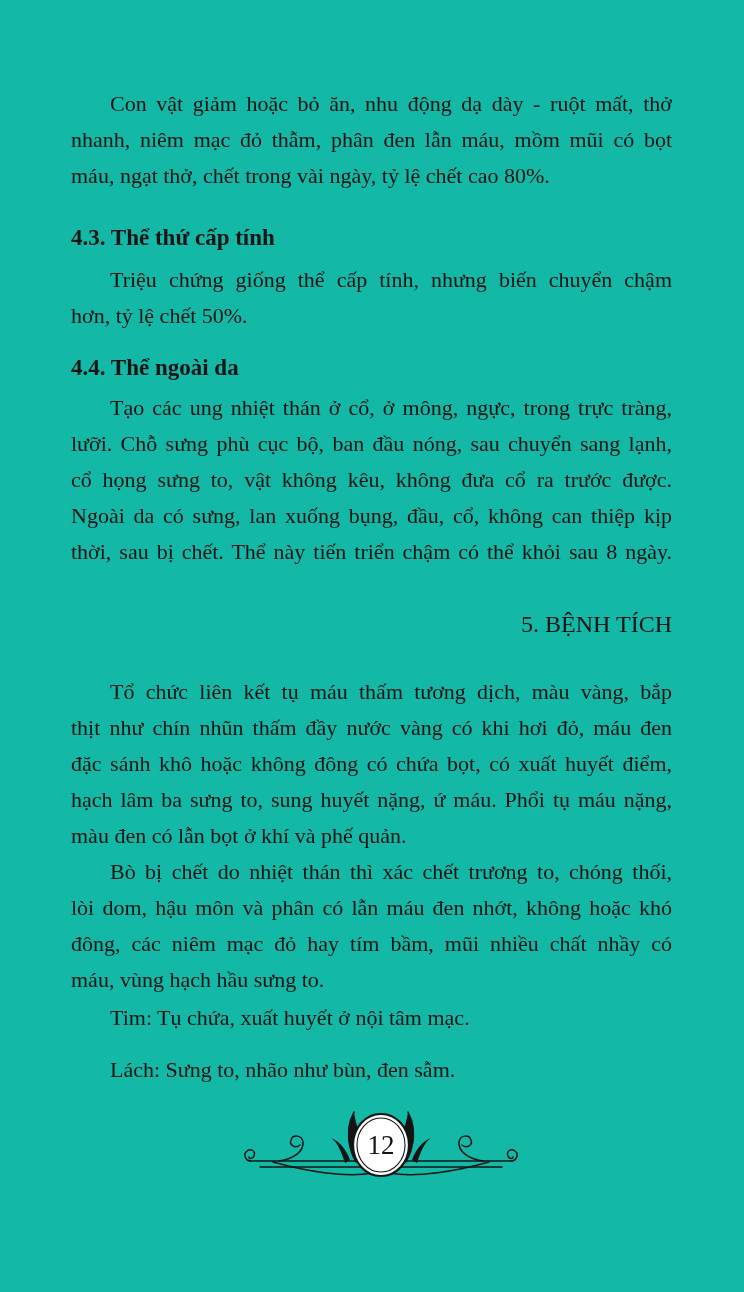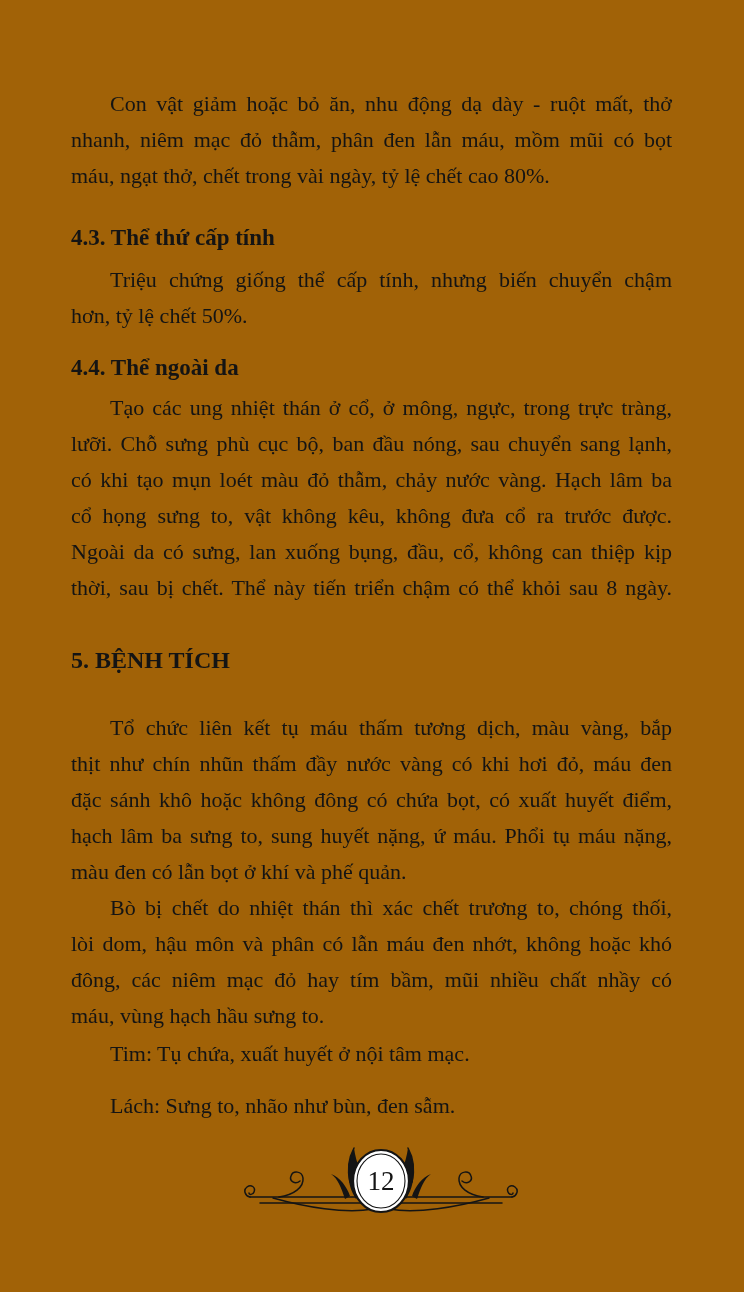--- a/index.html
+++ b/index.html
@@ -1,20 +1,20 @@
 <!DOCTYPE html>
 <html><head>
 <meta charset="utf-8">
 <style>
   html, body { margin: 0; padding: 0; }
   .page {
     position: relative;
     width: 744px;
     height: 1292px;
-    background: #a16207;
+    background: #14b8a6;
     color: #141414;
     font-family: "Liberation Serif", "DejaVu Serif", serif;
     overflow: hidden;
   }
   .textblock {
     padding: 86px 72px 0 71px;
   }
   .para { margin: 0; }
   .ln {
     font-size: 22px;
@@ -32,22 +32,22 @@
     font-size: 23px;
     line-height: 36px;
     font-weight: bold;
     margin: 0;
   }
   #h43 { margin: 26px 0 6px 0; }
   #h44 { margin: 16px 0 4px 0; }
   .mainhead {
     font-size: 24px;
     line-height: 36px;
-    font-weight: bold;
-    text-align: left;
+    font-weight: normal;
+    text-align: right;
     margin: 36px 0 32px 0;
   }
   #p6 { margin-top: 2px; }
   #p7 { margin-top: 16px; }
 
   .ornament {
     margin-top: 10px;
     text-align: center;
     padding-left: 18px;
   }
@@ -75,21 +75,20 @@
     <div class="para" id="p2">
       <div class="ln just ind">Triệu chứng giống thể cấp tính, nhưng biến chuyển chậm</div>
       <div class="ln">hơn, tỷ lệ chết 50%.</div>
     </div>
 
     <h2 class="subhead" id="h44">4.4. Thể ngoài da</h2>
 
     <div class="para" id="p3">
       <div class="ln just ind">Tạo các ung nhiệt thán ở cổ, ở mông, ngực, trong trực tràng,</div>
       <div class="ln just">lưỡi. Chỗ sưng phù cục bộ, ban đầu nóng, sau chuyển sang lạnh,</div>
-      <div class="ln just">có khi tạo mụn loét màu đỏ thẫm, chảy nước vàng. Hạch lâm ba</div>
       <div class="ln just">cổ họng sưng to, vật không kêu, không đưa cổ ra trước được.</div>
       <div class="ln just">Ngoài da có sưng, lan xuống bụng, đầu, cổ, không can thiệp kịp</div>
       <div class="ln just">thời, sau bị chết. Thể này tiến triển chậm có thể khỏi sau 8 ngày.</div>
     </div>
 
     <h2 class="mainhead" id="h5">5. BỆNH TÍCH</h2>
 
     <div class="para" id="p5">
       <div class="ln just ind">Tổ chức liên kết tụ máu thấm tương dịch, màu vàng, bắp</div>
       <div class="ln just">thịt như chín nhũn thấm đầy nước vàng có khi hơi đỏ, máu đen</div>

